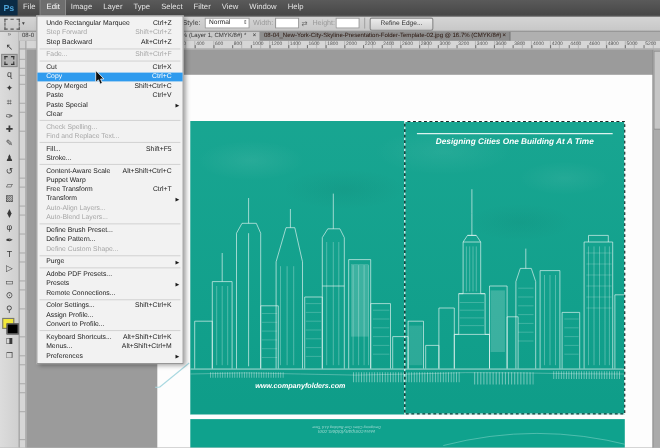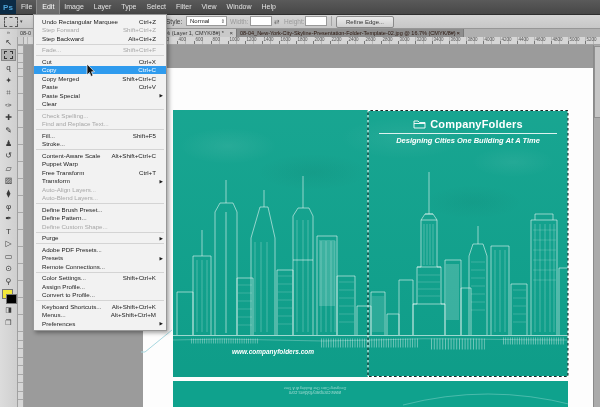--- a/index.html
+++ b/index.html
@@ -321,27 +321,20 @@
       <path d="M0 225.5 H395" stroke-width="0.7" opacity="0.85"></path>
       <path d="M0 230 Q50 228 100 230 T200 230 T300 229 T395 230" stroke-width="0.5" opacity="0.5"></path>
       <line x1="18" y1="231" x2="85" y2="231" stroke-width="5" stroke-dasharray="0.8,1.4" opacity="0.4"></line>
       <line x1="148" y1="233" x2="246" y2="233" stroke-width="9" stroke-dasharray="0.8,1.6" opacity="0.45"></line>
       <line x1="258" y1="234" x2="312" y2="234" stroke-width="11" stroke-dasharray="1,1.8" opacity="0.4"></line>
       <line x1="330" y1="231" x2="392" y2="231" stroke-width="7" stroke-dasharray="0.8,1.5" opacity="0.45"></line>
     </g>
   </svg>
 
   <div id="brand">
-    <div id="brand-row">
-      <svg width="13" height="10" viewBox="0 0 13 10">
-        <path d="M1 9 V2 H5 L6.5 3.5 H12 V9 Z" fill="none" stroke="#fff" stroke-width="0.9"></path>
-        <path d="M1 4.5 H12" stroke="#fff" stroke-width="0.9"></path>
-      </svg>
-      <span id="brand-name">CompanyFolders</span>
-    </div>
     <div id="brand-line"></div>
     <div id="tagline">Designing Cities One Building At A Time</div>
   </div>
 
   <div id="website">www.companyfolders.com</div>
 
   <svg id="selection-ants" width="202" height="267">
     <rect x="1" y="0.5" width="200" height="266" fill="none" stroke="#ffffff" stroke-width="1" stroke-dasharray="2.5,2.5"></rect>
     <rect x="1" y="0.5" width="200" height="266" fill="none" stroke="#222222" stroke-width="1" stroke-dasharray="2.5,2.5" stroke-dashoffset="2.5"></rect>
   </svg>

